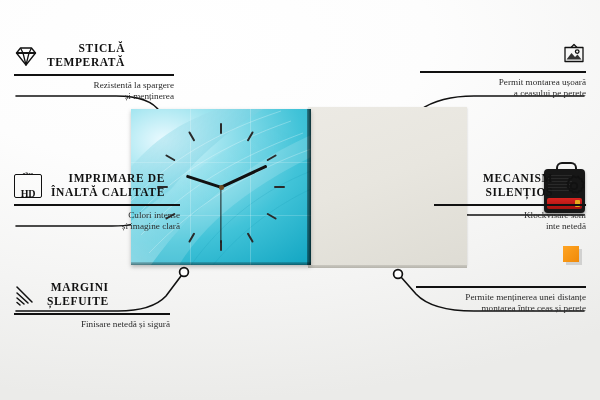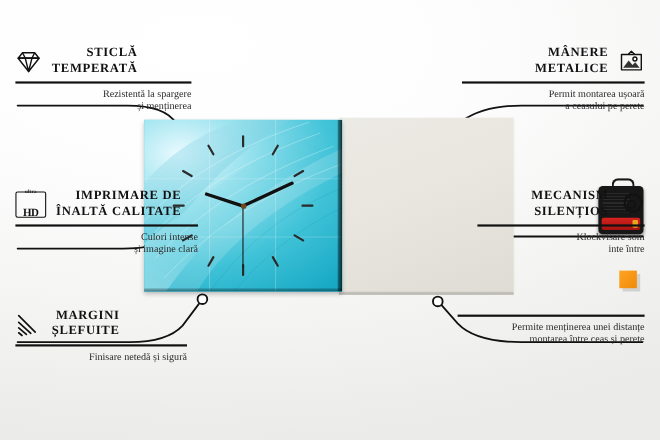--- a/index.html
+++ b/index.html
@@ -280,22 +280,20 @@
       </span>
       <span class="title">MARGINI
 ȘLEFUITE</span>
     </div>
     <div class="rule"></div>
     <div class="desc">Finisare netedă și sigură</div>
   </div>
 
   <div class="feature right f4">
     <div class="head">
-      <span class="title">MÂNERE
-METALICE</span>
       <span class="ico">
         <svg viewBox="0 0 24 24">
             <g fill="none" stroke="#111" stroke-width="1.3" stroke-linejoin="round">
           <path d="M9 5.5 L12 2.5 L15 5.5"></path>
               <rect x="3" y="5.5" width="18" height="14"></rect>
           <path d="M4.5 17.5 L9.5 11 L13 15 L15.5 12.5 L19.5 17.5 Z" fill="#111" stroke="none" opacity=".85"></path>
           <circle cx="15.2" cy="9.6" r="1.8" fill="none"></circle>
             </g>
           </svg>
       </span>
@@ -313,21 +311,21 @@
         <svg viewBox="0 0 24 24">
             <g fill="none" stroke="#111" stroke-width="1.6" stroke-linejoin="round">
           <path d="M12 2.6 l2.3 1 1.9 -1.1 1.4 2.2 2.2 .2 .2 2.5 1.9 1.3 -1.2 2.2 .9 2.1 -2 1.4 -.2 2.3 -2.4 .3 -1.3 1.9 -2.2 -1 -2.2 .9 -1.3 -1.9 -2.3 -.3 -.3 -2.3 -2 -1.4 .9 -2.1 -1.1 -2.2 1.8 -1.3 .2 -2.5 2.3 -.2 1.4 -2.2 Z"></path>
           <circle cx="12" cy="12" r="3.3"></circle>
             </g>
           </svg>
       </span>
     </div>
     <div class="rule"></div>
     <div class="desc">Klockvisare som
-inte între</div>
+inte netedă</div>
   </div>
 
   <div class="feature right f6">
     <div class="rule"></div>
     <div class="desc">Permite menținerea unei distanțe
 montarea între ceas și perete</div>
   </div>
 
 </div>
 

